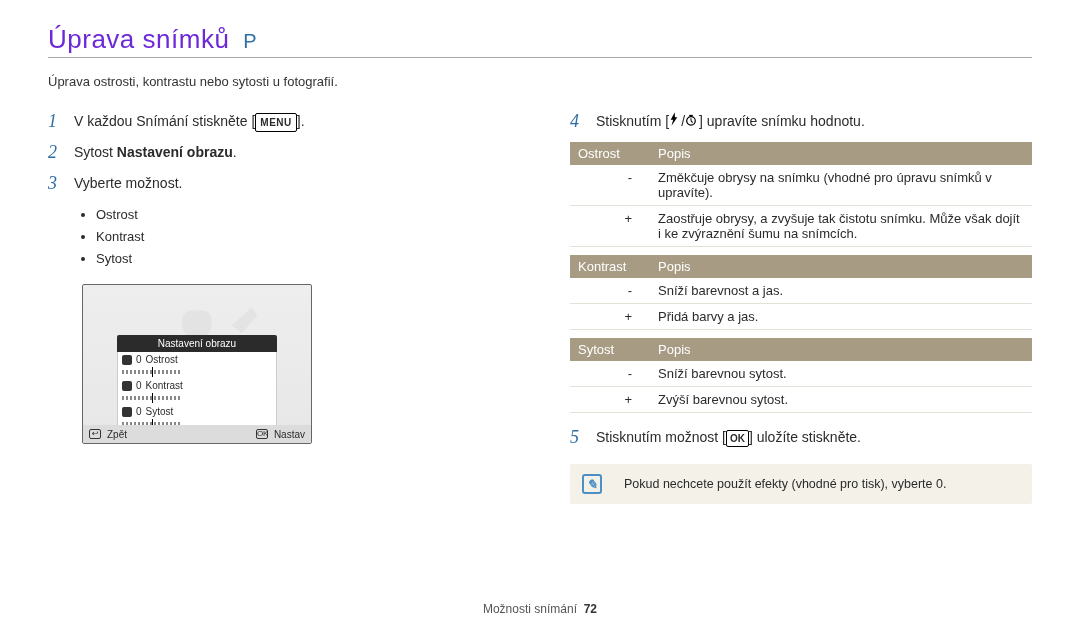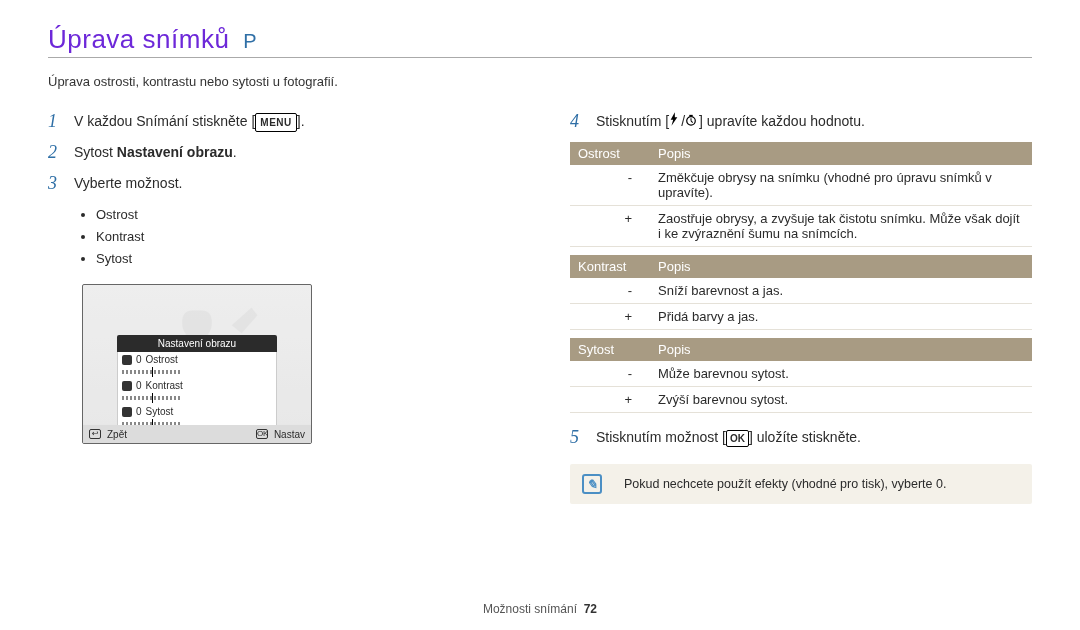--- a/index.html
+++ b/index.html
@@ -137,21 +137,21 @@
 
       <div class="step">
         <div class="step-num">4</div>
         <div class="step-text">
           <span>Stisknutím [</span><span class="flash-icon"><svg viewBox="0 0 12 16" width="10" height="14">
                 <path d="M7 0 L2 9 h3 l-2 7 7-10 h-3 z" fill="#000"></path>
               </svg></span><span>/</span><span class="timer-icon"><svg viewBox="0 0 14 14" width="12" height="12">
                 <circle cx="7" cy="8" r="5" fill="none" stroke="#000" stroke-width="1.4"></circle>
                 <path d="M7 8 l0 -3 M7 8 l2 2" stroke="#000" stroke-width="1.2" fill="none"></path>
                 <rect x="5" y="1" width="4" height="1.5" fill="#000"></rect>
-              </svg></span><span>] upravíte každou hodnotu.</span>
+              </svg></span><span>] upravíte snímku hodnotu.</span>
         </div>
       </div>
 
       <table class="prop-table">
         <tbody>
             <tr>
           <th class="col1">Ostrost</th>
           <th>Popis</th>
         </tr>
         <tr>
@@ -183,21 +183,21 @@
         </table>
 
       <table class="prop-table">
         <tbody>
             <tr>
           <th class="col1">Sytost</th>
           <th>Popis</th>
         </tr>
         <tr>
               <td class="sign">-</td>
-              <td>Může barevnou sytost.</td>
+              <td>Sníží barevnou sytost.</td>
             </tr>
         <tr>
               <td class="sign">+</td>
               <td>Zvýší barevnou sytost.</td>
             </tr>
       </tbody>
         </table>
 
       <div class="step" style="margin-top:14px;">
         <div class="step-num">5</div>

